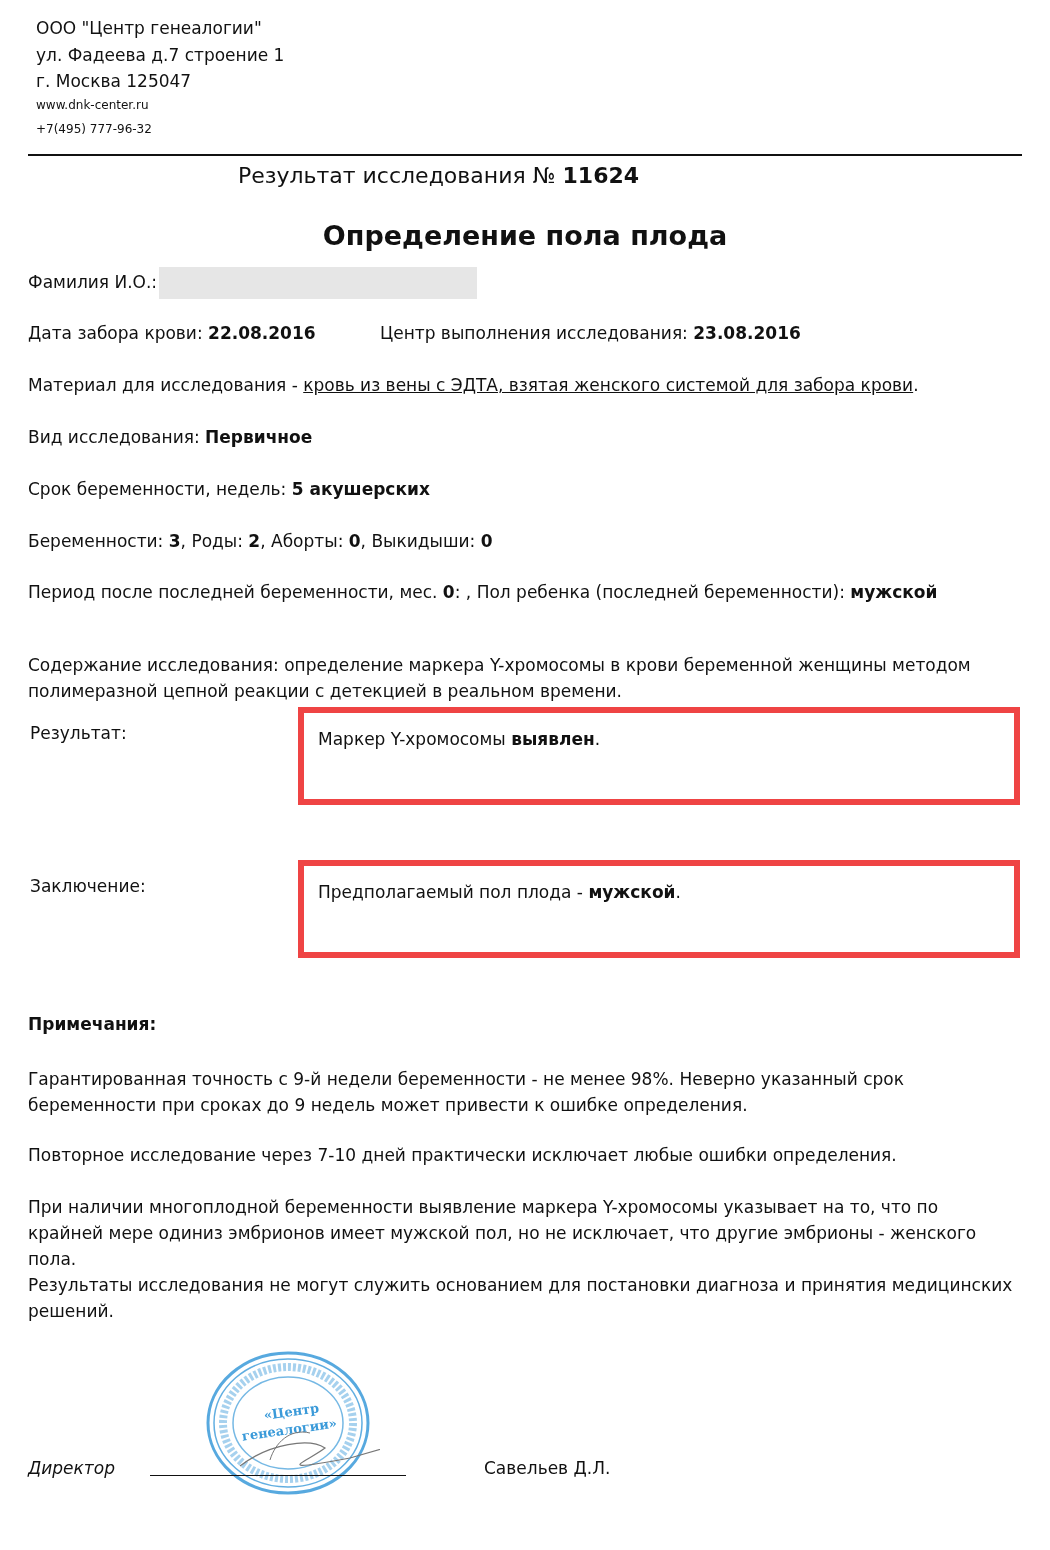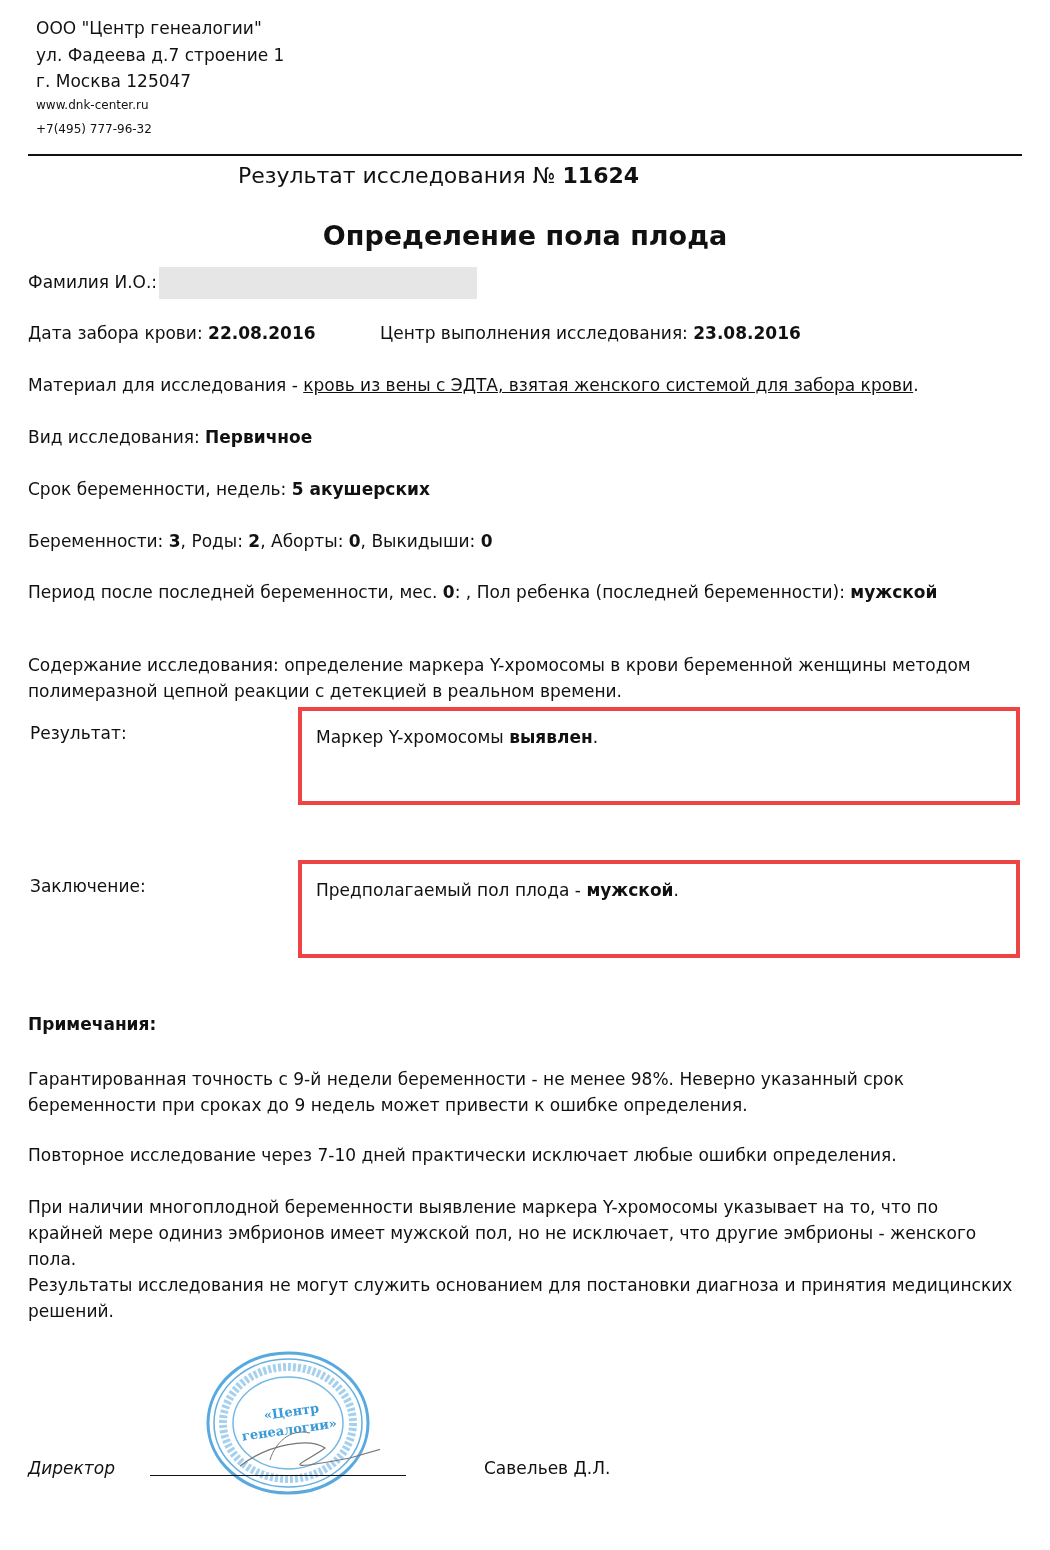--- a/index.html
+++ b/index.html
@@ -9,21 +9,21 @@
   .hdr { left:36px; font-size:17px; line-height:20px; color:#111; }
   .hdr.small { font-size:12px; }
   .rule { left:28px; top:154px; width:994px; height:2px; background:#111; }
   .result-no { top:163px; left:0; width:877px; text-align:center; font-size:22px; }
   .result-no b { font-weight:bold; }
   .doc-title { top:220px; left:0; width:1050px; text-align:center; font-size:27px; font-weight:bold; }
   .line { left:28px; font-size:17px; line-height:26px; white-space:nowrap; }
   .para { left:28px; width:990px; font-size:17px; line-height:26px; }
   .redact { display:inline-block; vertical-align:middle; width:318px; height:32px; background:#e6e6e6; margin-left:2px; }
   u { text-decoration:underline; }
-  .box { left:298px; width:722px; height:98px; border:4px solid #ef4444; box-sizing:border-box; }
+  .box { left:298px; width:722px; height:98px; border:6px solid #ef4444; box-sizing:border-box; }
   .box-text { position:absolute; left:14px; top:16px; font-size:17px; }
   .box-label { left:30px; font-size:17px; }
   .notes-h { left:28px; top:1014px; font-size:17px; font-weight:bold; }
   .sig-line { left:150px; top:1475px; width:256px; height:1px; background:#111; }
   .stamp { left:200px; top:1348px; width:180px; height:150px; }
 </style>
 </head>
 <body>
 
 <div class="abs hdr" style="top:18px;">ООО "Центр генеалогии"</div>

